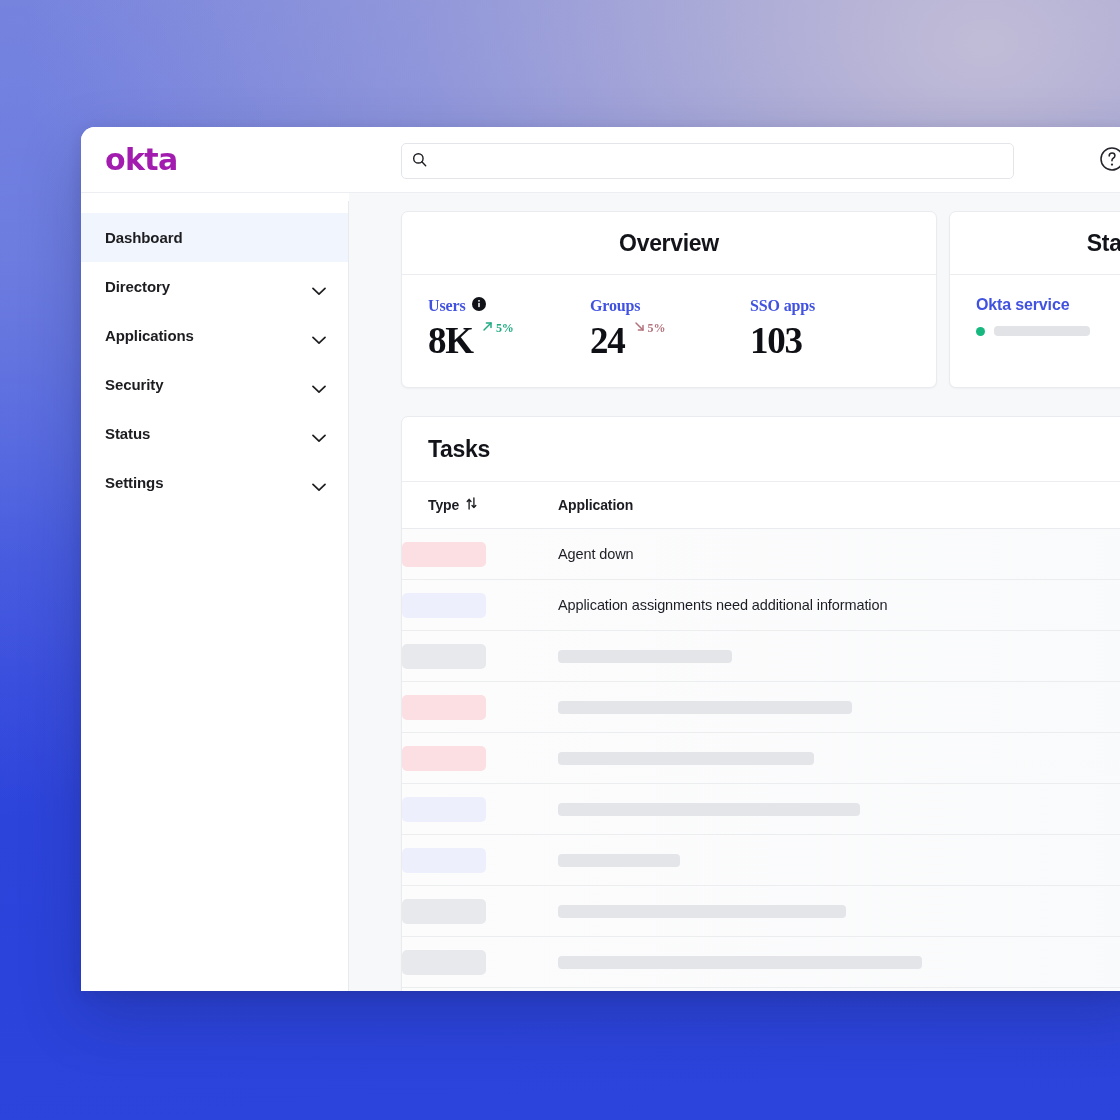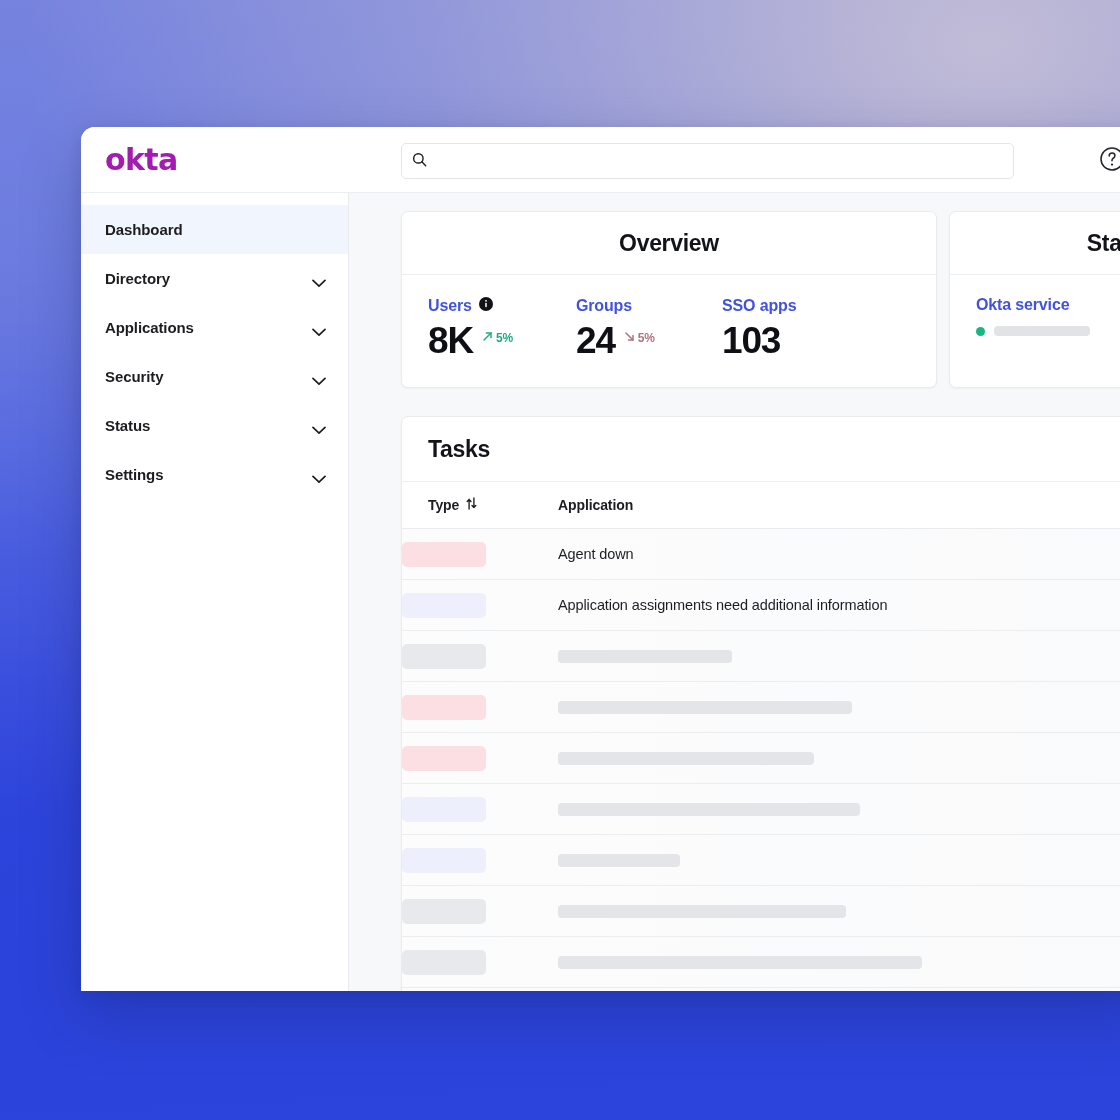--- a/index.html
+++ b/index.html
@@ -107,20 +107,21 @@
   
   #body-split { display: flex; height: 798px; }
 
   
   #sidebar {
     width: 268px;
     min-width: 268px;
     background: #ffffff;
     border-right: 1px solid #e8eaee;
     padding-top: 12px;
+    margin-top: 8px;
   }
   .nav-item {
     height: 49px;
     display: flex;
     align-items: center;
     justify-content: space-between;
     padding: 0 22px 0 24px;
     cursor: pointer;
   }
   .nav-item .nav-label {
@@ -160,39 +161,40 @@
   }
 
   
   #top-cards { display: flex; gap: 12px; }
   #overview-card { width: 536px; }
   #status-card { width: 344px; }
 
   #metrics-row {
     display: flex;
     padding: 22px 26px 26px 26px;
-    gap: 0;
+    gap: 14px;
+    font-family: Liberation Serif, serif;
   }
   .metric { position: relative; }
   .metric.m-users { width: 148px; }
   .metric.m-groups { width: 146px; }
   .metric.m-sso { width: 140px; }
 
   .metric-label {
     font-size: 16px;
     font-weight: 700;
     color: #4152e0;
     letter-spacing: -0.15px;
     display: flex;
     align-items: center;
     gap: 7px;
     margin-bottom: 6px;
     cursor: pointer;
   }
-  .metric-row2 { display: flex; align-items: center; gap: 9px; }
+  .metric-row2 { display: flex; align-items: flex-start; gap: 9px; }
   .metric-value {
     font-size: 37px;
     font-weight: 700;
     color: #0f1015;
     letter-spacing: -1.2px;
     line-height: 40px;
   }
   .delta-block { padding-bottom: 6px; }
   .delta {
     display: flex;

